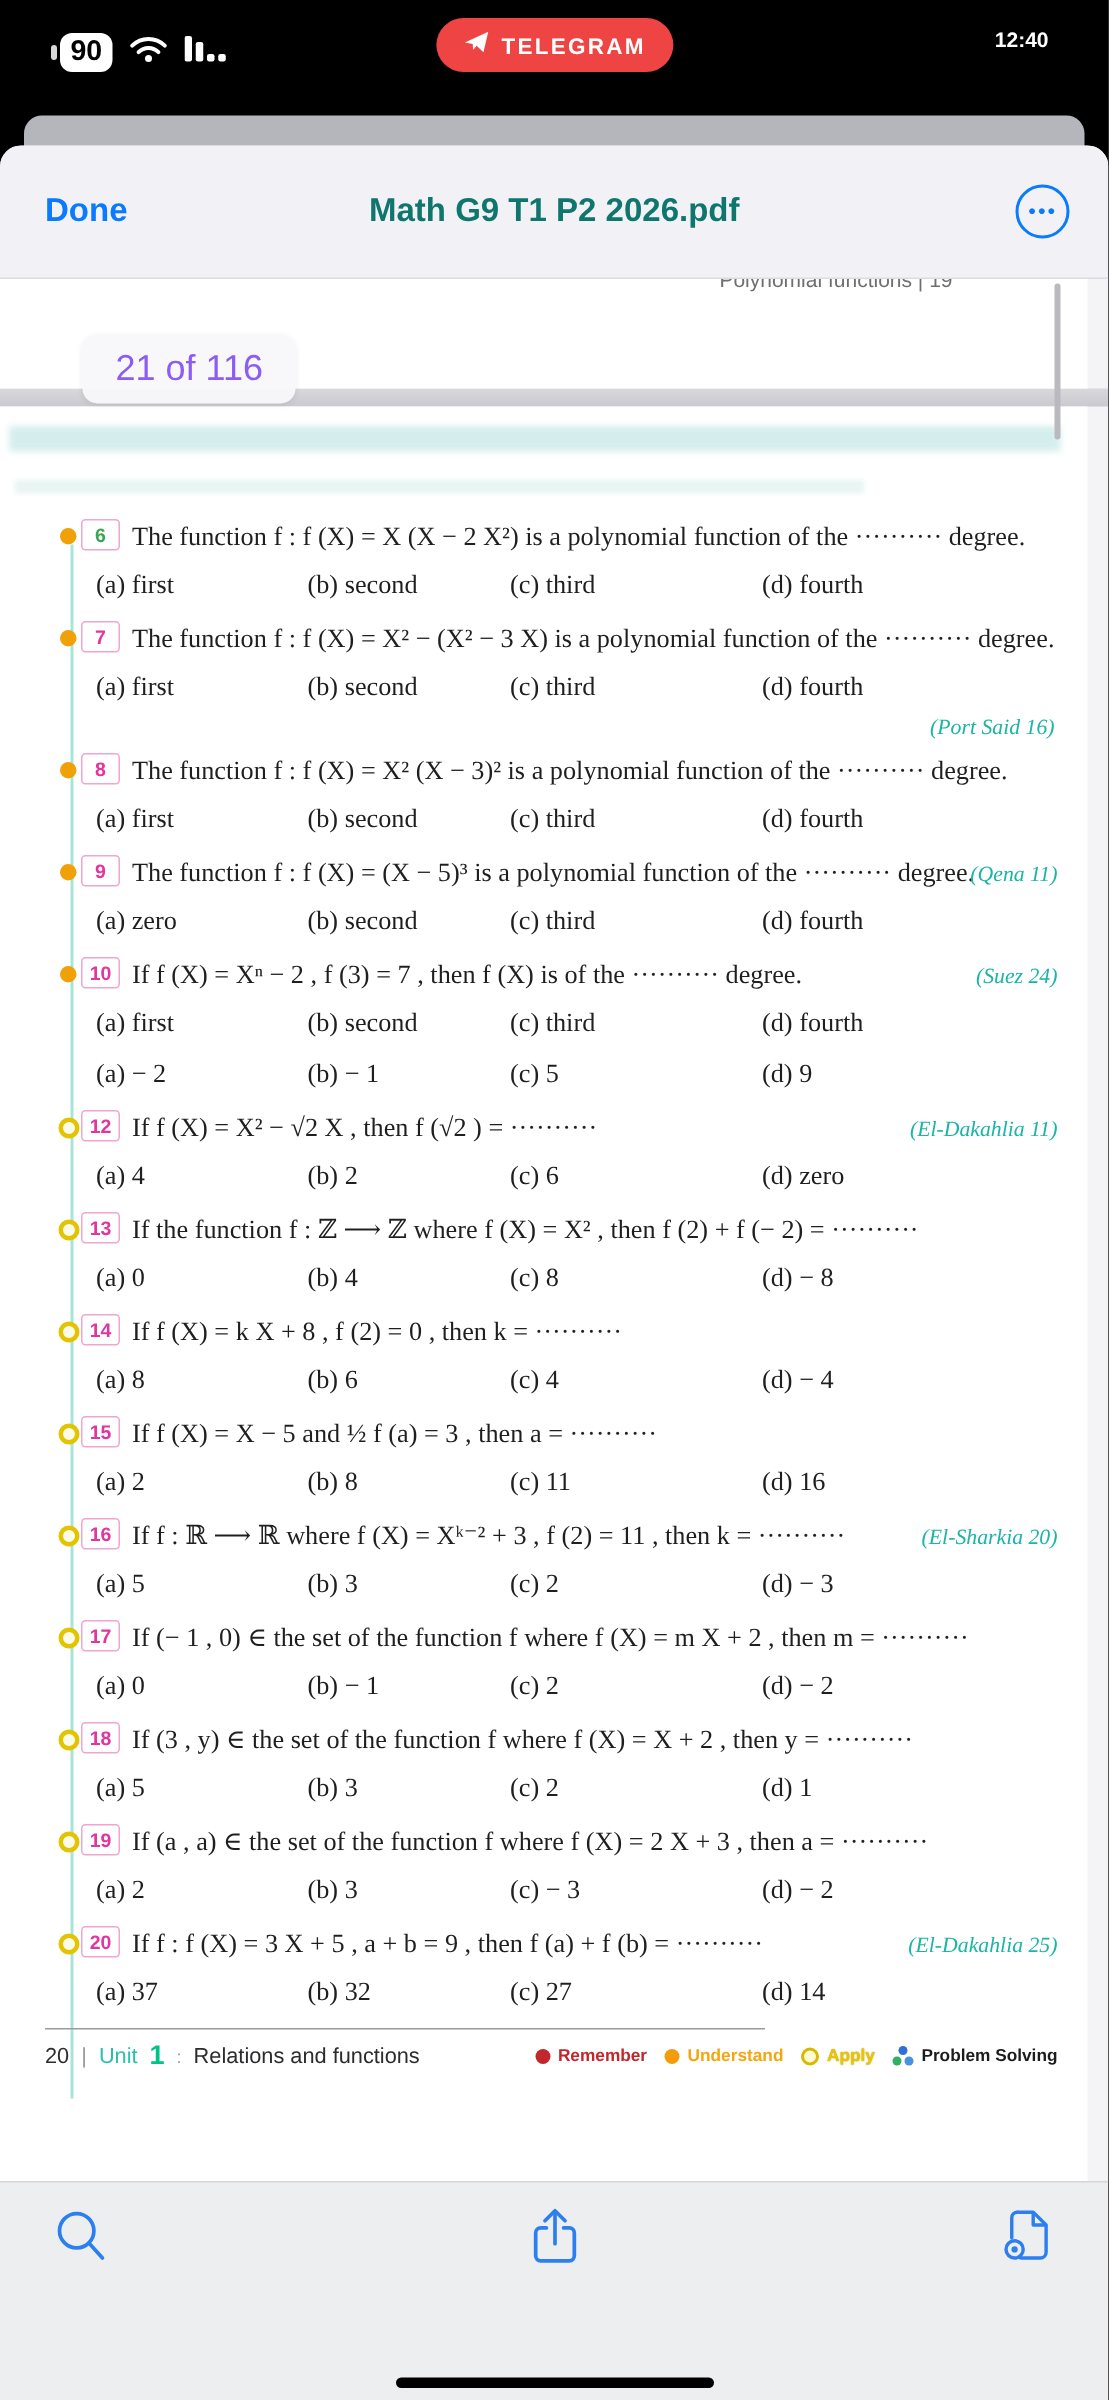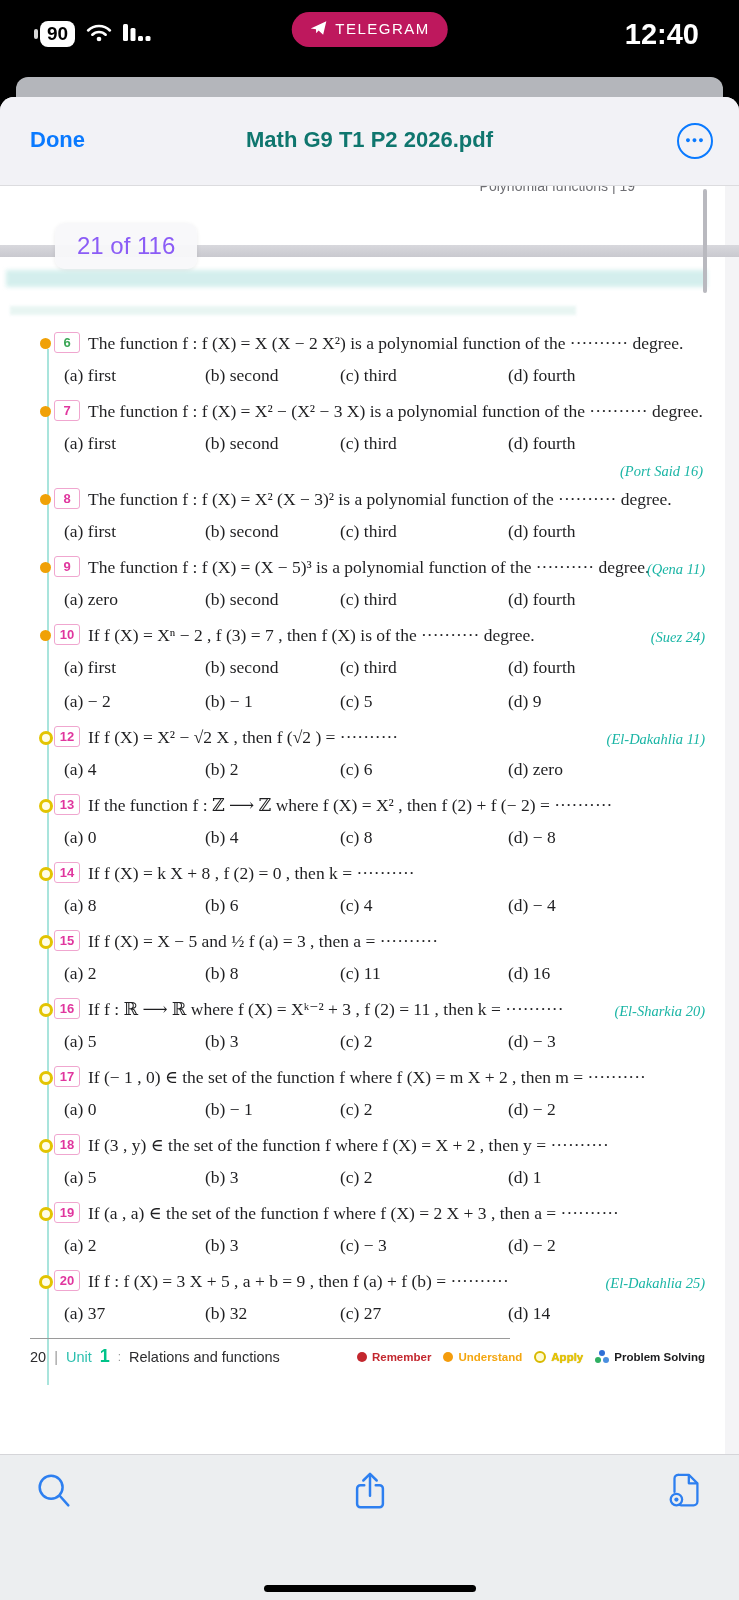--- a/index.html
+++ b/index.html
@@ -6,42 +6,42 @@
   .phone{position:relative;width:739px;height:1600px;background:#000;overflow:hidden;
          font-family:"Liberation Sans","DejaVu Sans",sans-serif;}
 
   
   .status-bar{position:absolute;top:0;left:0;right:0;height:76px;color:#fff;}
   .sb-left{position:absolute;left:34px;top:20px;display:flex;align-items:center;gap:10px;}
   .batt{display:flex;align-items:center;}
   .batt-nub{width:4px;height:10px;background:#fff;border-radius:2px;margin-right:2px;opacity:.85;}
   .batt-body{background:#fff;color:#000;border-radius:8px;padding:1px 7px;font-weight:700;font-size:19px;line-height:24px;}
   .sb-center{position:absolute;left:50%;top:12px;transform:translateX(-50%);}
-  .tg-pill{display:flex;align-items:flex-start;gap:8px;background:#be185d;color:#fff;border-radius:22px;
-           padding:8px 18px;font-weight:400;font-size:15px;letter-spacing:1.5px;}
-  .sb-right{position:absolute;right:40px;top:18px;font-weight:700;font-size:29px;}
+  .tg-pill{display:flex;align-items:flex-end;gap:8px;background:#ef4444;color:#fff;border-radius:22px;
+           padding:8px 18px;font-weight:700;font-size:15px;letter-spacing:1.5px;}
+  .sb-right{position:absolute;right:40px;top:18px;font-weight:700;font-size:14px;}
 
   
   .behind-card{position:absolute;top:77px;left:16px;right:16px;height:26px;background:#b4b6bb;
                border-radius:12px 12px 0 0;}
 
   
   .sheet{position:absolute;top:97px;left:0;right:0;bottom:0;background:#f2f2f6;
          border-radius:14px 14px 0 0;overflow:hidden;}
   .sheet-header{position:relative;height:88px;border-bottom:1px solid #dcdcdf;background:#f2f2f6;z-index:30;}
   .done-btn{position:absolute;left:30px;top:30px;color:#0a7aff;font-size:22px;font-weight:600;cursor:pointer;}
   .doc-title{position:absolute;left:0;right:0;top:30px;text-align:center;color:#0f766e;
              font-size:22px;font-weight:700;}
   .more-btn{position:absolute;right:26px;top:26px;width:36px;height:36px;border:2.5px solid #0a7aff;
             border-radius:50%;color:#0a7aff;text-align:center;line-height:30px;font-size:13px;
             letter-spacing:1px;cursor:pointer;box-sizing:border-box;}
 
   
   .viewer{position:absolute;top:88px;left:0;right:0;bottom:145px;background:#f4f4f6;overflow:hidden;}
-  .prev-page{position:relative;height:60px;background:#fff;margin-right:14px;overflow:hidden;text-align:right;}
+  .prev-page{position:relative;height:74px;background:#fff;margin-right:14px;overflow:hidden;text-align:right;}
   .prev-footer{position:absolute;top:-7px;right:90px;color:#6e6e73;font-size:14px;
                font-family:"Liberation Sans","DejaVu Sans",sans-serif;}
   .v-scrollbar{position:absolute;top:4px;right:32px;width:4px;height:104px;background:#b9b9bf;border-radius:2px;z-index:25;}
   .page-sep{height:12px;background:linear-gradient(#d8d8dd,#c9c9cf);margin-right:0;}
   .page-badge{position:absolute;top:38px;left:55px;background:rgba(248,248,250,.95);color:#8b5cf6;
               font-size:24px;padding:9px 22px;border-radius:10px;z-index:20;
               box-shadow:0 1px 4px rgba(0,0,0,.08);}
 
   
   .page21{position:relative;background:#fff;margin-right:14px;padding:74px 0 0 0;min-height:1140px;}

